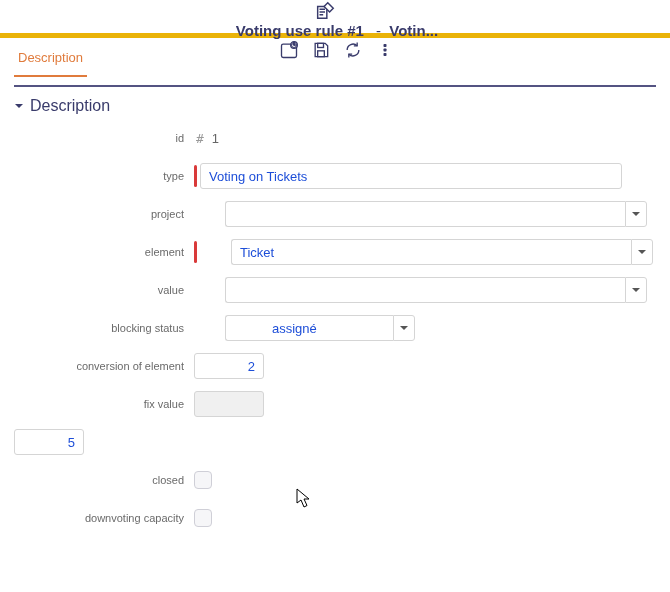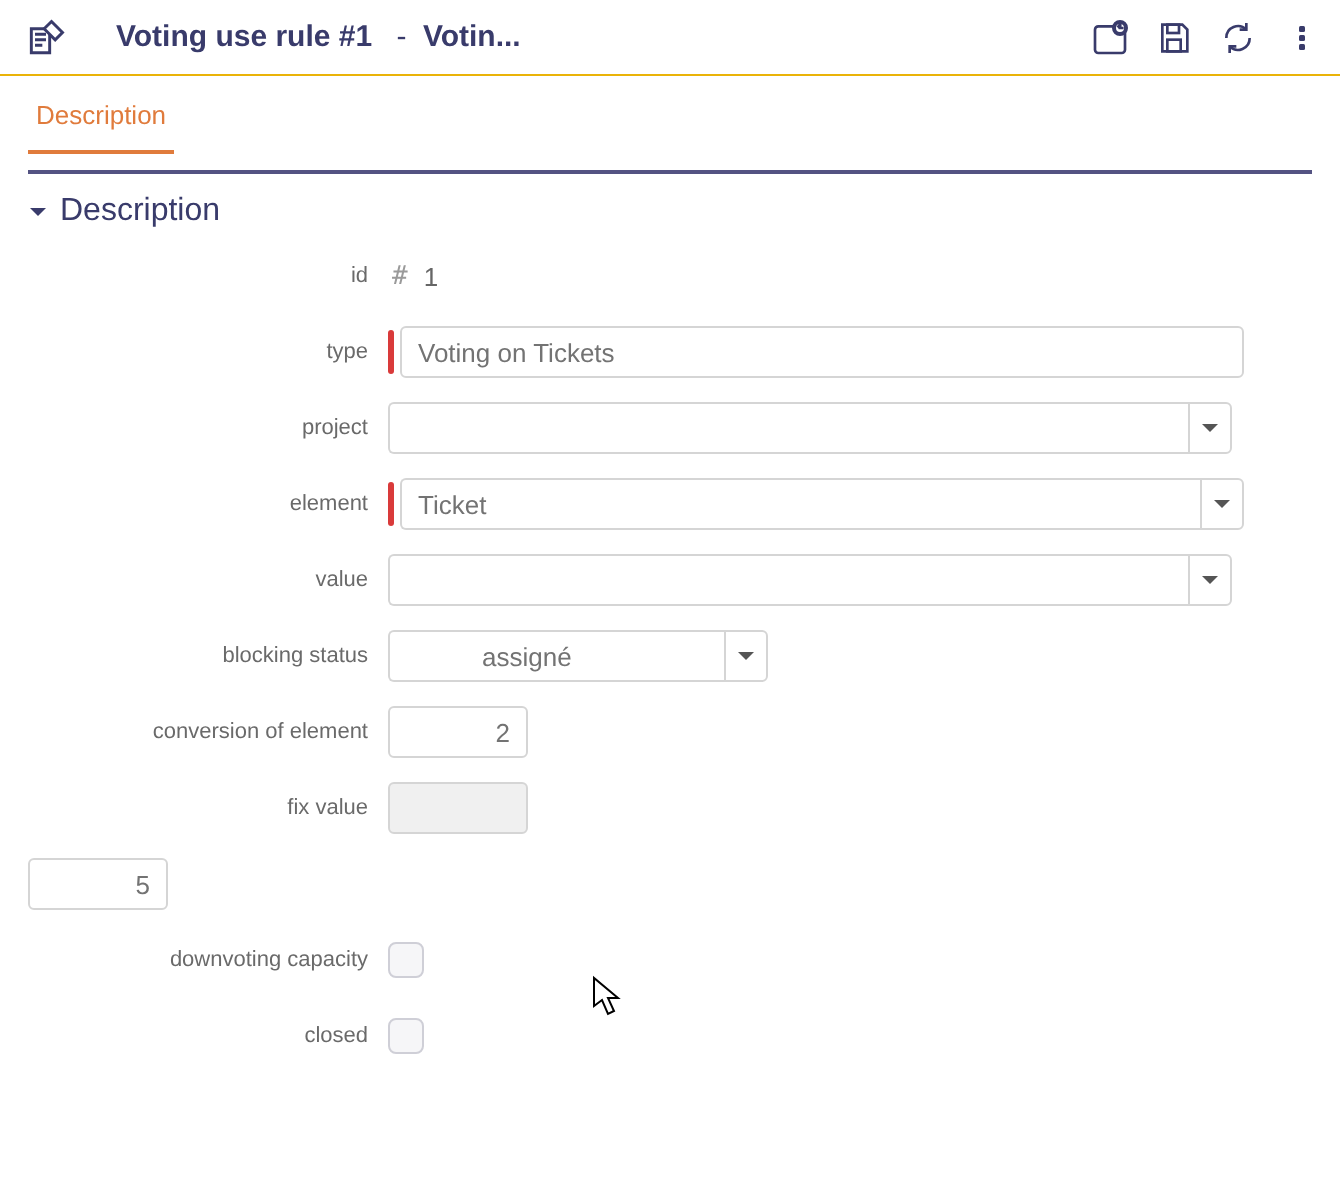--- a/index.html
+++ b/index.html
@@ -10,21 +10,22 @@
     font-size: 13px;
     color: #545382;
     background: #fff;
     overflow: hidden;
   }
   .topbar {
     display: flex;
     align-items: center;
     height: 38px;
     padding: 0 8px 0 12px;
-    border-bottom: 1px solid #eab308;
+    border-bottom: 5px solid #eab308;
+    flex-direction: column;
   }
   .topbar .title-icon {
     width: 22px; height: 22px;
     margin-right: 24px;
     flex: 0 0 auto;
   }
   .topbar .title {
     font-weight: bold;
     color: #393b6b;
     font-size: 15px;
@@ -95,38 +96,39 @@
     color: #9a9a9a;
     font-family: monospace;
     margin: 0 8px 0 2px;
   }
   .idval { color: #666; }
   .input, .select-face {
     height: 26px;
     border: 1px solid #d5d5d5;
     border-radius: 3px;
     background: #fff;
-    color: #737373;
+    color: #1d4ed8;
     font-family: inherit;
     font-size: 13px;
     padding: 0 8px;
   }
   .input.full { width: 100%; max-width: 422px; }
   .input.num { width: 70px; text-align: right; padding-right: 8px; }
   .input.disabled { background: #f0f0f0; }
   .req-bar {
     width: 3px; height: 22px;
     background: #d93a3a;
     border-radius: 2px;
     margin-right: 3px;
     flex: 0 0 auto;
   }
   .select {
     position: relative;
     display: inline-flex;
+    margin-left: 31px;
   }
   .select .select-face {
     border-top-right-radius: 0;
     border-bottom-right-radius: 0;
     border-right: none;
   }
   .select .dd {
     width: 22px; height: 26px;
     border: 1px solid #d5d5d5;
     border-left: 1px solid #d5d5d5;
@@ -314,28 +316,28 @@
     </div>
   </div>
 
   <div class="row">
     <div class="ctrl">
       <input class="input num" value="5" style="">
     </div>
   </div>
 
   <div class="row">
+    <div class="lbl">closed</div>
+    <div class="ctrl">
+      <span class="chk"></span>
+    </div>
+  </div>
+
+  <div class="row">
     <div class="lbl">downvoting capacity</div>
-    <div class="ctrl">
-      <span class="chk"></span>
-    </div>
-  </div>
-
-  <div class="row">
-    <div class="lbl">closed</div>
     <div class="ctrl">
       <span class="chk"></span>
     </div>
   </div>
 
 </div>
 
 <div class="cursor">
   <svg viewBox="0 0 16 20" width="16" height="20">
     <path d="M1 1 L1 15 L5 12 L8 19 L11 17.5 L8 11 L13 11 Z" fill="#fff" stroke="#000" stroke-width="1"></path>

